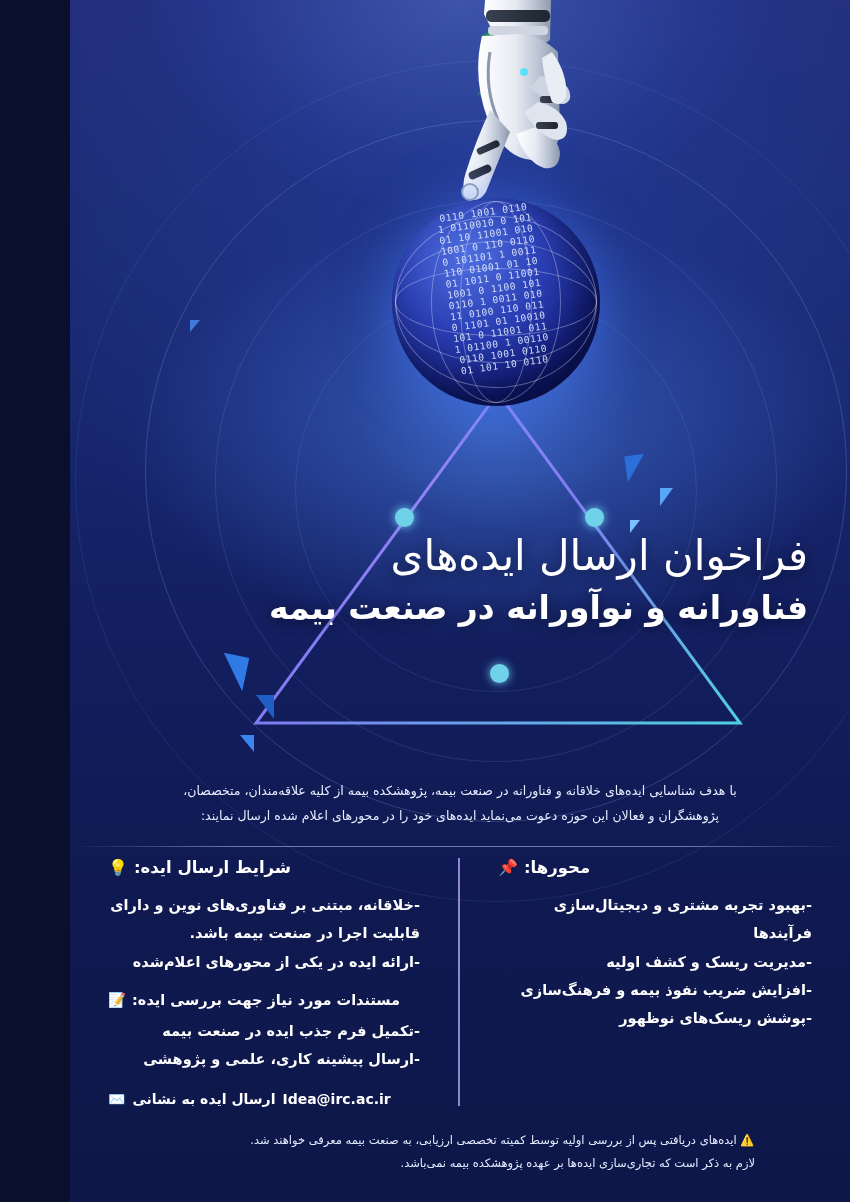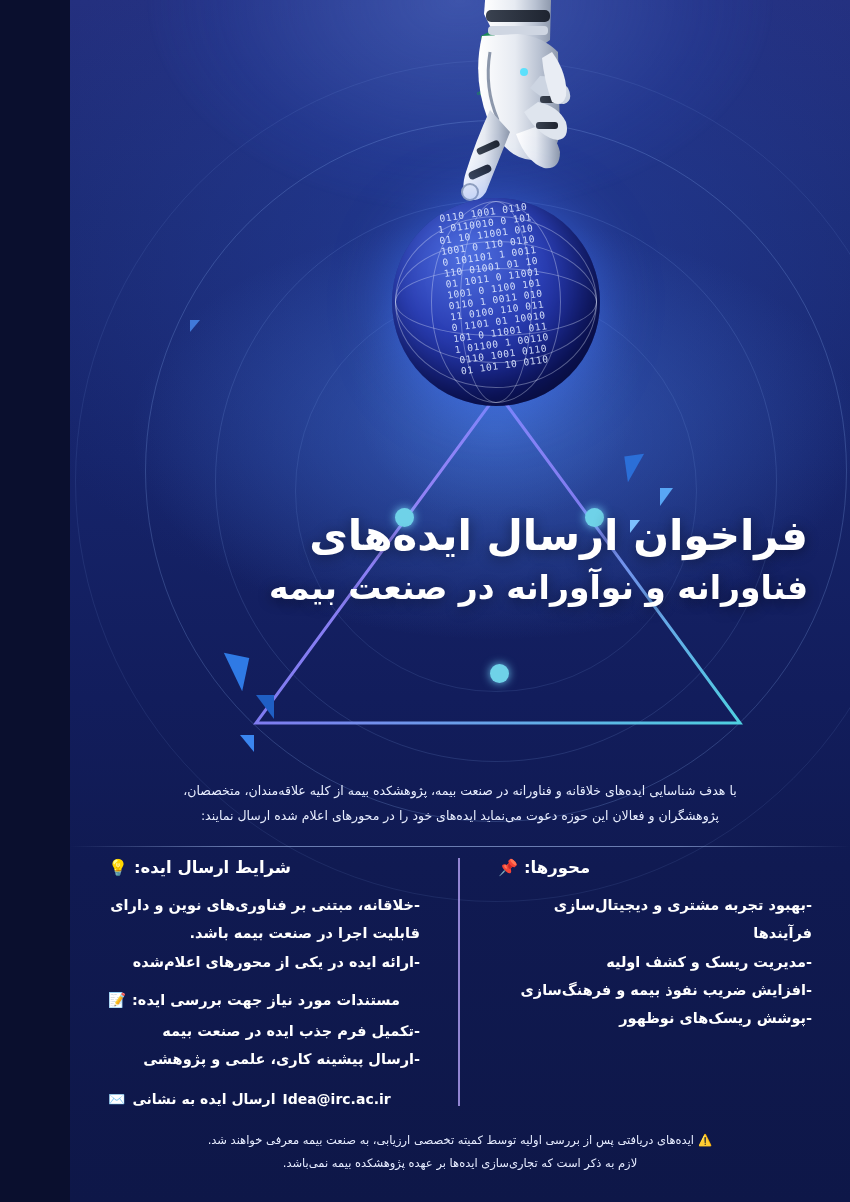--- a/index.html
+++ b/index.html
@@ -162,24 +162,25 @@
   .headline {
     position: absolute;
     right: 42px;
     top: 512px;
     width: 640px;
     text-align: right;
     direction: rtl;
   }
   .headline .l1 {
     font-size: 42px;
-    font-weight: bold;
+    font-weight: normal;
     letter-spacing: -0.5px;
     text-shadow: 0 2px 14px rgba(0,0,0,0.45);
     line-height: 1.15;
+    margin-top: 20px;
   }
   .headline .l2 {
     font-size: 33px;
     font-weight: bold;
     margin-top: 8px;
     text-shadow: 0 2px 14px rgba(0,0,0,0.45);
     line-height: 1.2;
   }
 
   
@@ -266,21 +267,21 @@
     flex-direction: row-reverse;
     justify-content: flex-start;
   }
   .mail .addr { direction: ltr; unicode-bidi: embed; }
 
   
   .footer {
     position: absolute;
     left: 0; right: 0;
     bottom: 28px;
-    text-align: center;
+    text-align: right;
     direction: rtl;
     font-size: 11.5px;
     line-height: 1.95;
     color: #e6ecff;
     padding: 0 95px;
   }
   .footer .row { display: block; }
   .footer .warn { color: #ffd24a; margin-left: 4px; }
 </style>
 </head>

